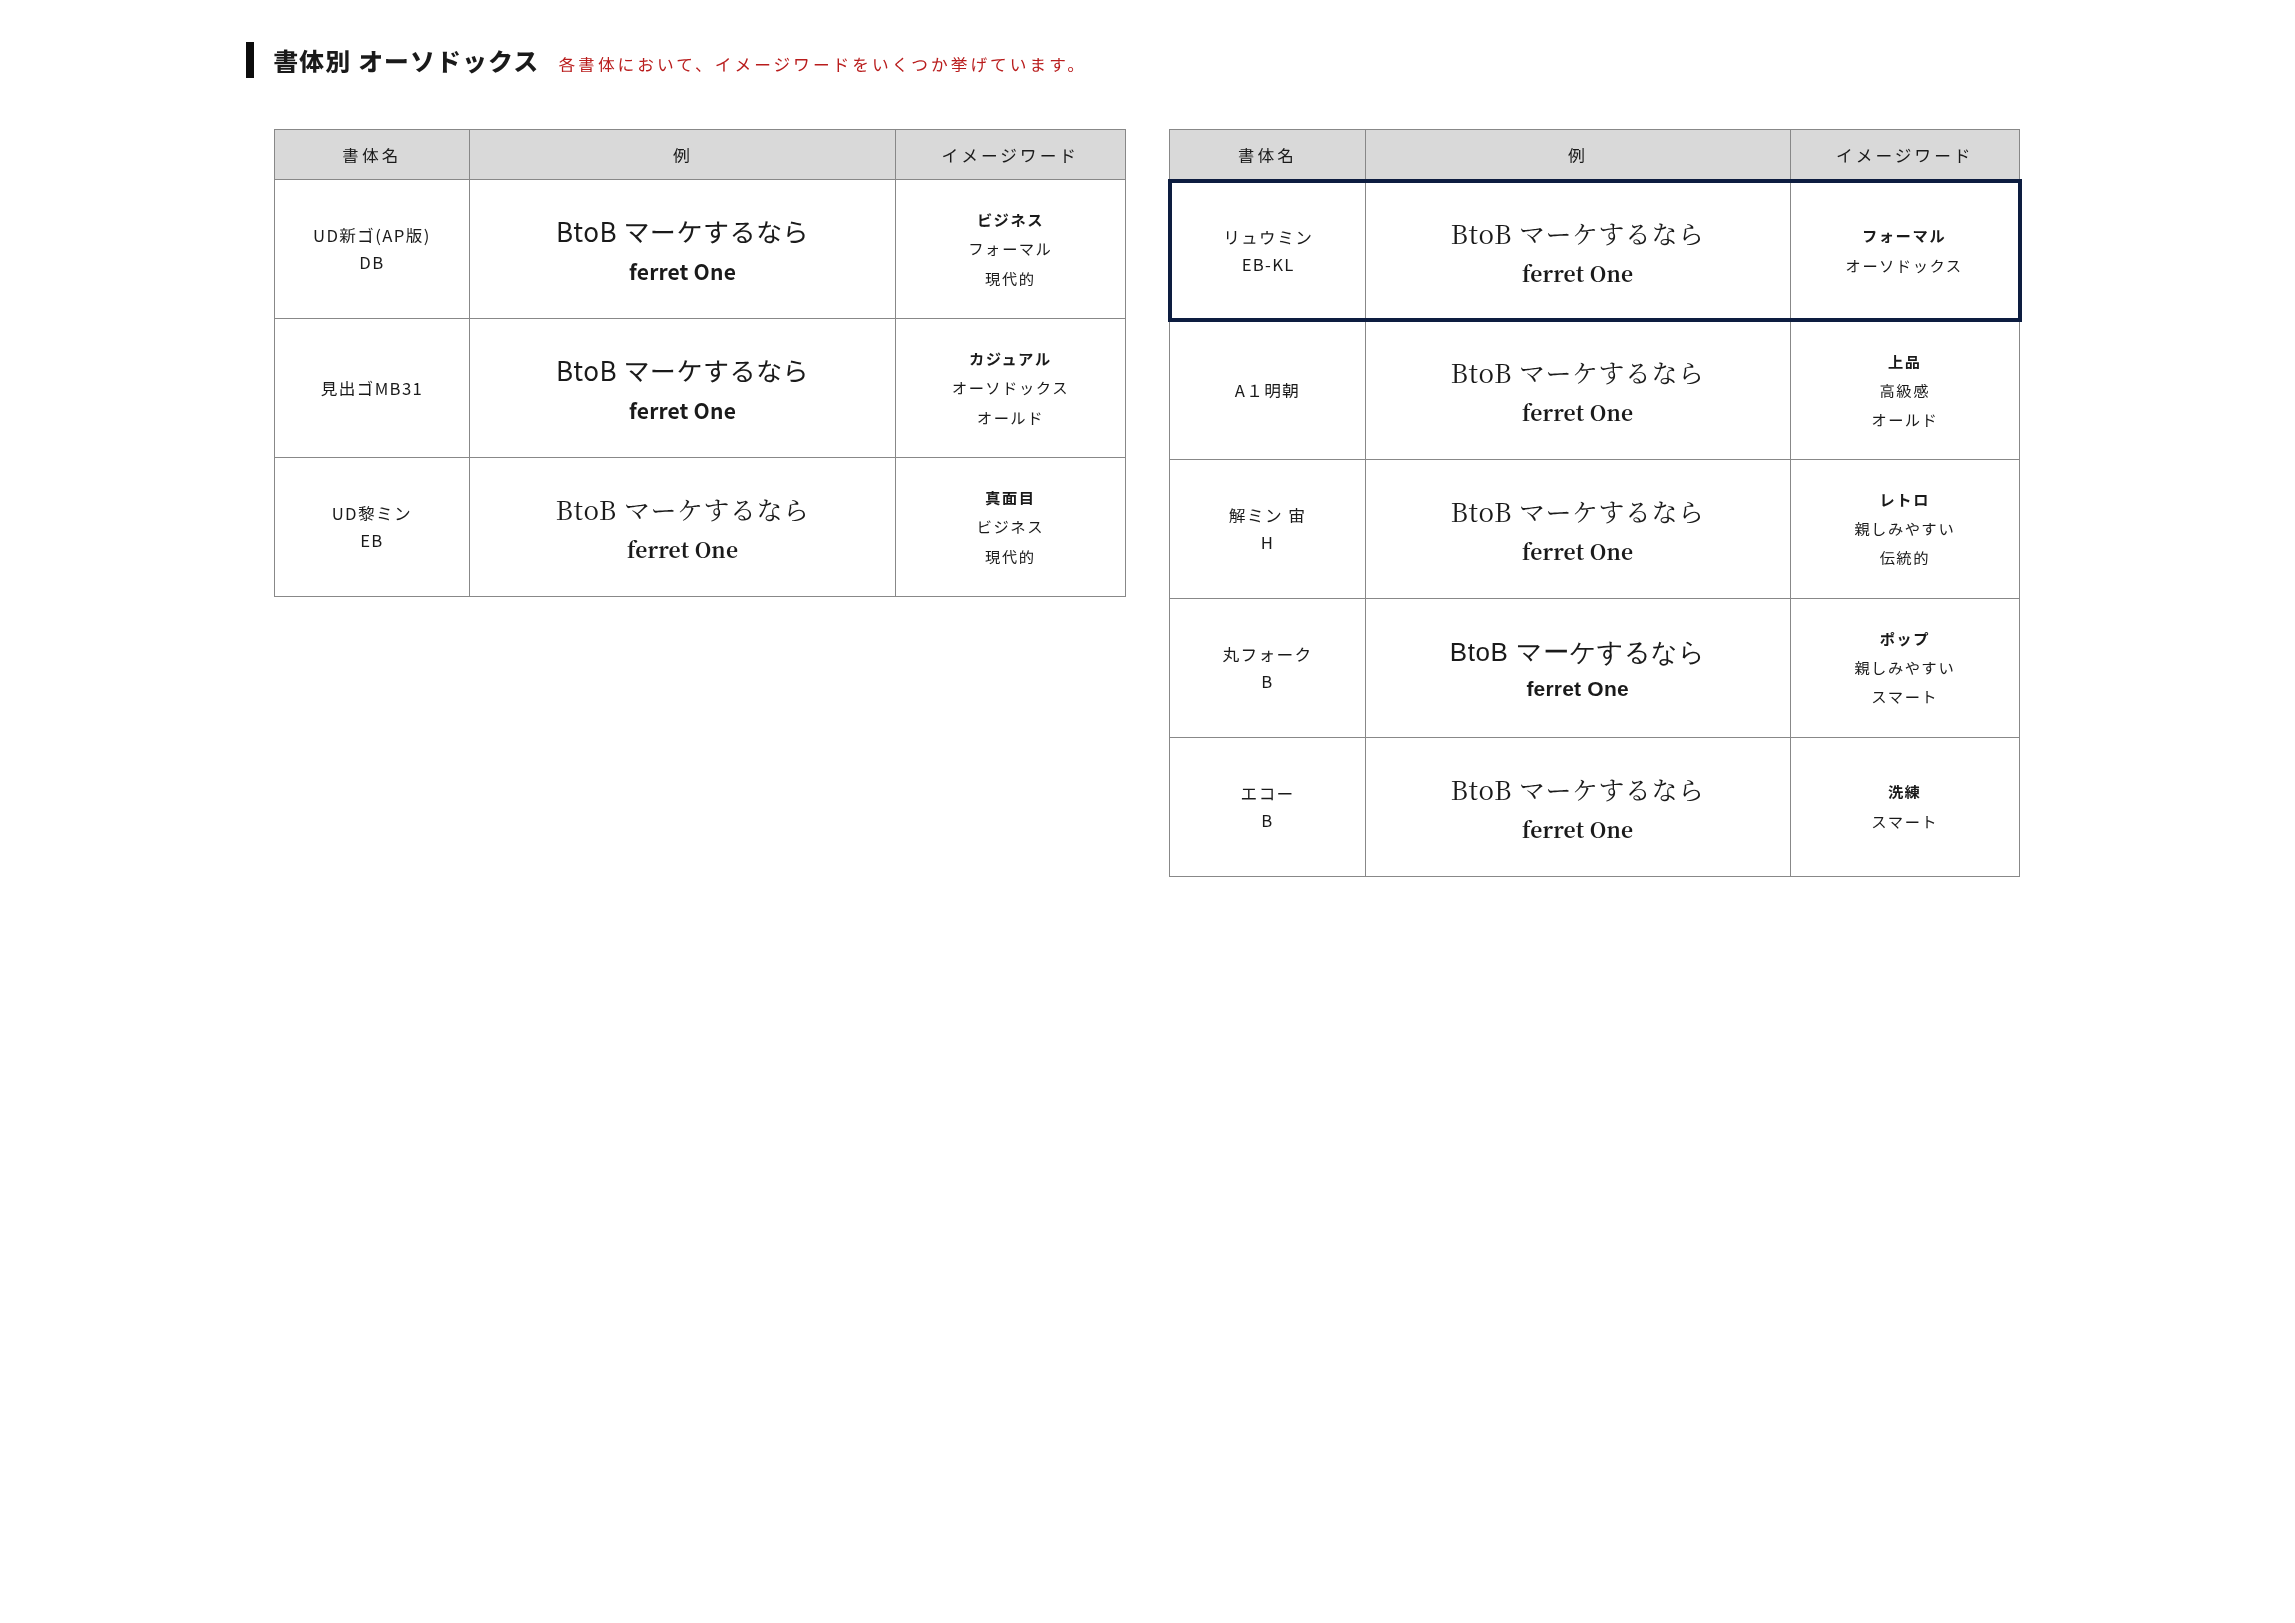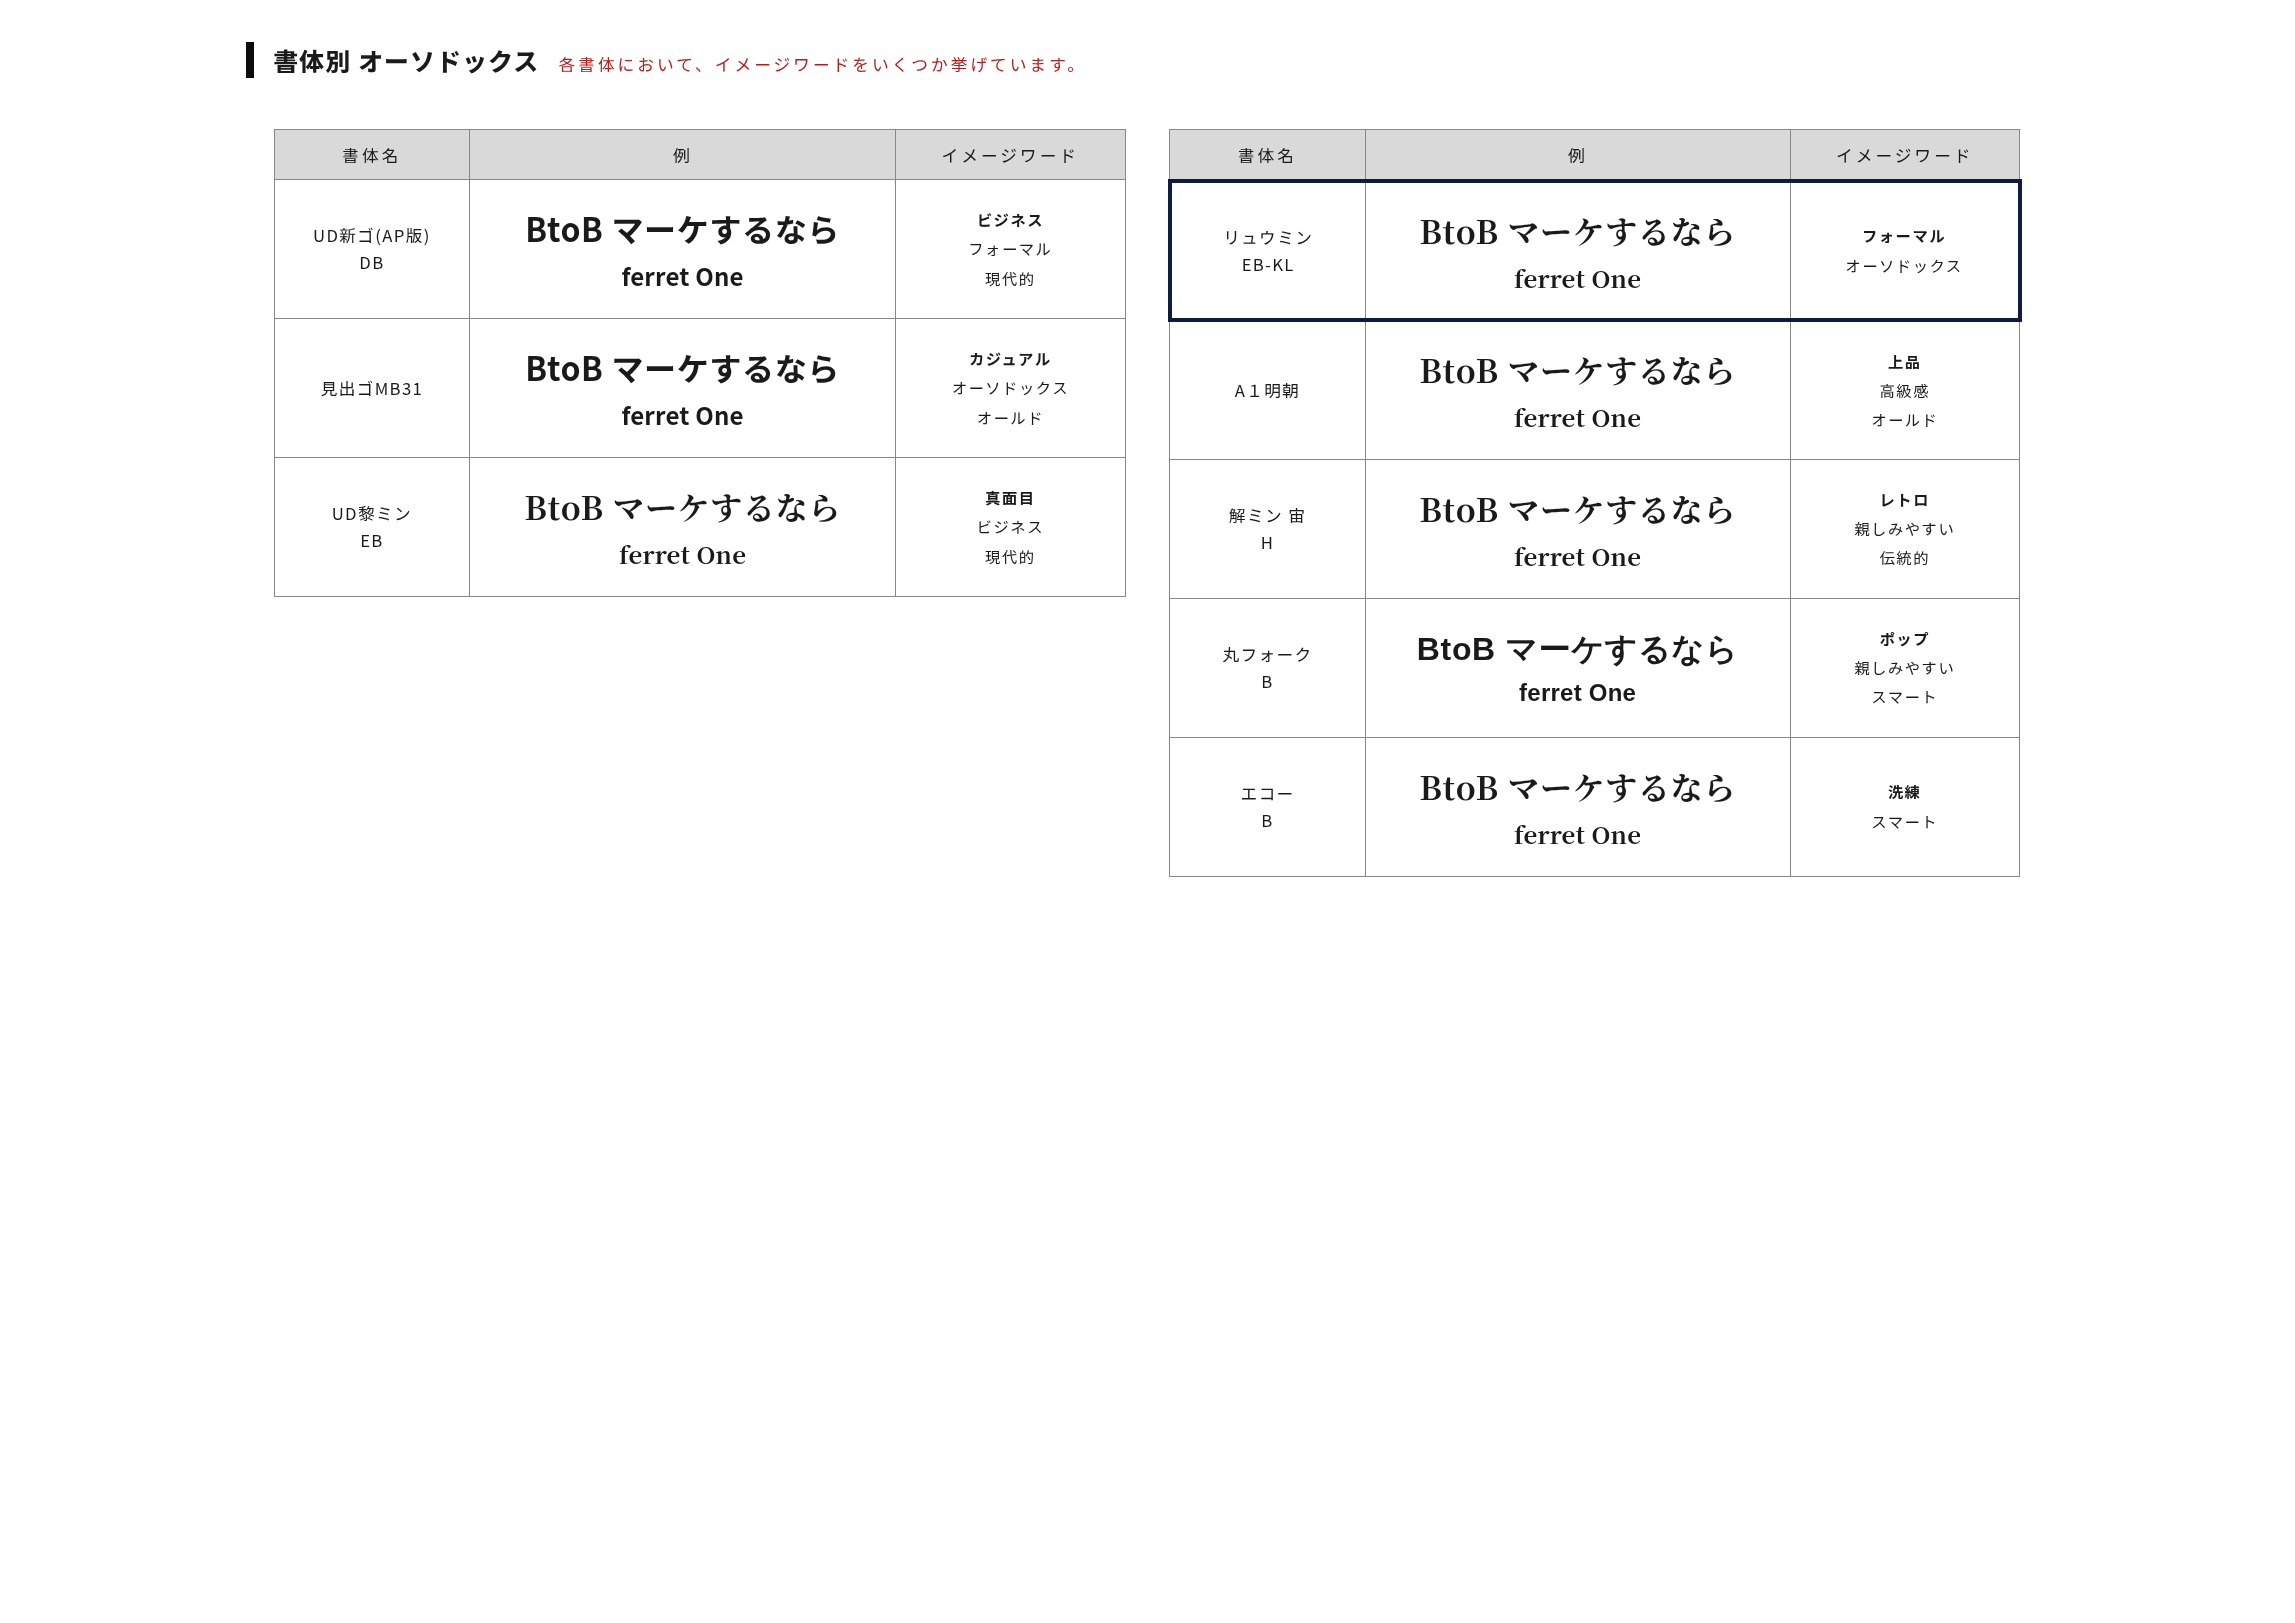--- a/index.html
+++ b/index.html
@@ -78,28 +78,28 @@
     margin-top: 25px;
   }
   td.name .line { display: block; }
 
   td.sample {
     text-align: left;
     padding-left: 28px;
   }
   td.sample .s1 {
     display: block;
-    font-size: 32px;
-    font-weight: 700;
+    font-size: 26px;
+    font-weight: 400;
     letter-spacing: 0.02em;
     margin-bottom: 7px;
   }
   td.sample .s2 {
     display: block;
-    font-size: 24px;
+    font-size: 21px;
     font-weight: 700;
     letter-spacing: 0.01em;
   }
   
   .style-sans-heavy .s1, .style-sans-heavy .s2 { font-family: "Hiragino Sans","Noto Sans JP",sans-serif; font-weight: 800; }
   .style-sans-wide  .s1, .style-sans-wide  .s2 { font-family: "Hiragino Sans","Noto Sans JP",sans-serif; font-weight: 800; letter-spacing:0.03em;}
   .style-sans-soft  .s1, .style-sans-soft  .s2 { font-family: "Hiragino Sans","Noto Sans JP",sans-serif; font-weight: 700; }
   .style-round      .s1, .style-round      .s2 { font-family: "Hiragino Maru Gothic ProN","Hiragino Sans",sans-serif; font-weight: 700; }
   .style-serif      .s1, .style-serif      .s2 { font-family: "Hiragino Mincho ProN","Noto Serif JP","Yu Mincho",serif; font-weight: 700; }
   .style-serif-light .s1, .style-serif-light .s2 { font-family: "Hiragino Mincho ProN","Noto Serif JP","Yu Mincho",serif; font-weight: 400; }

